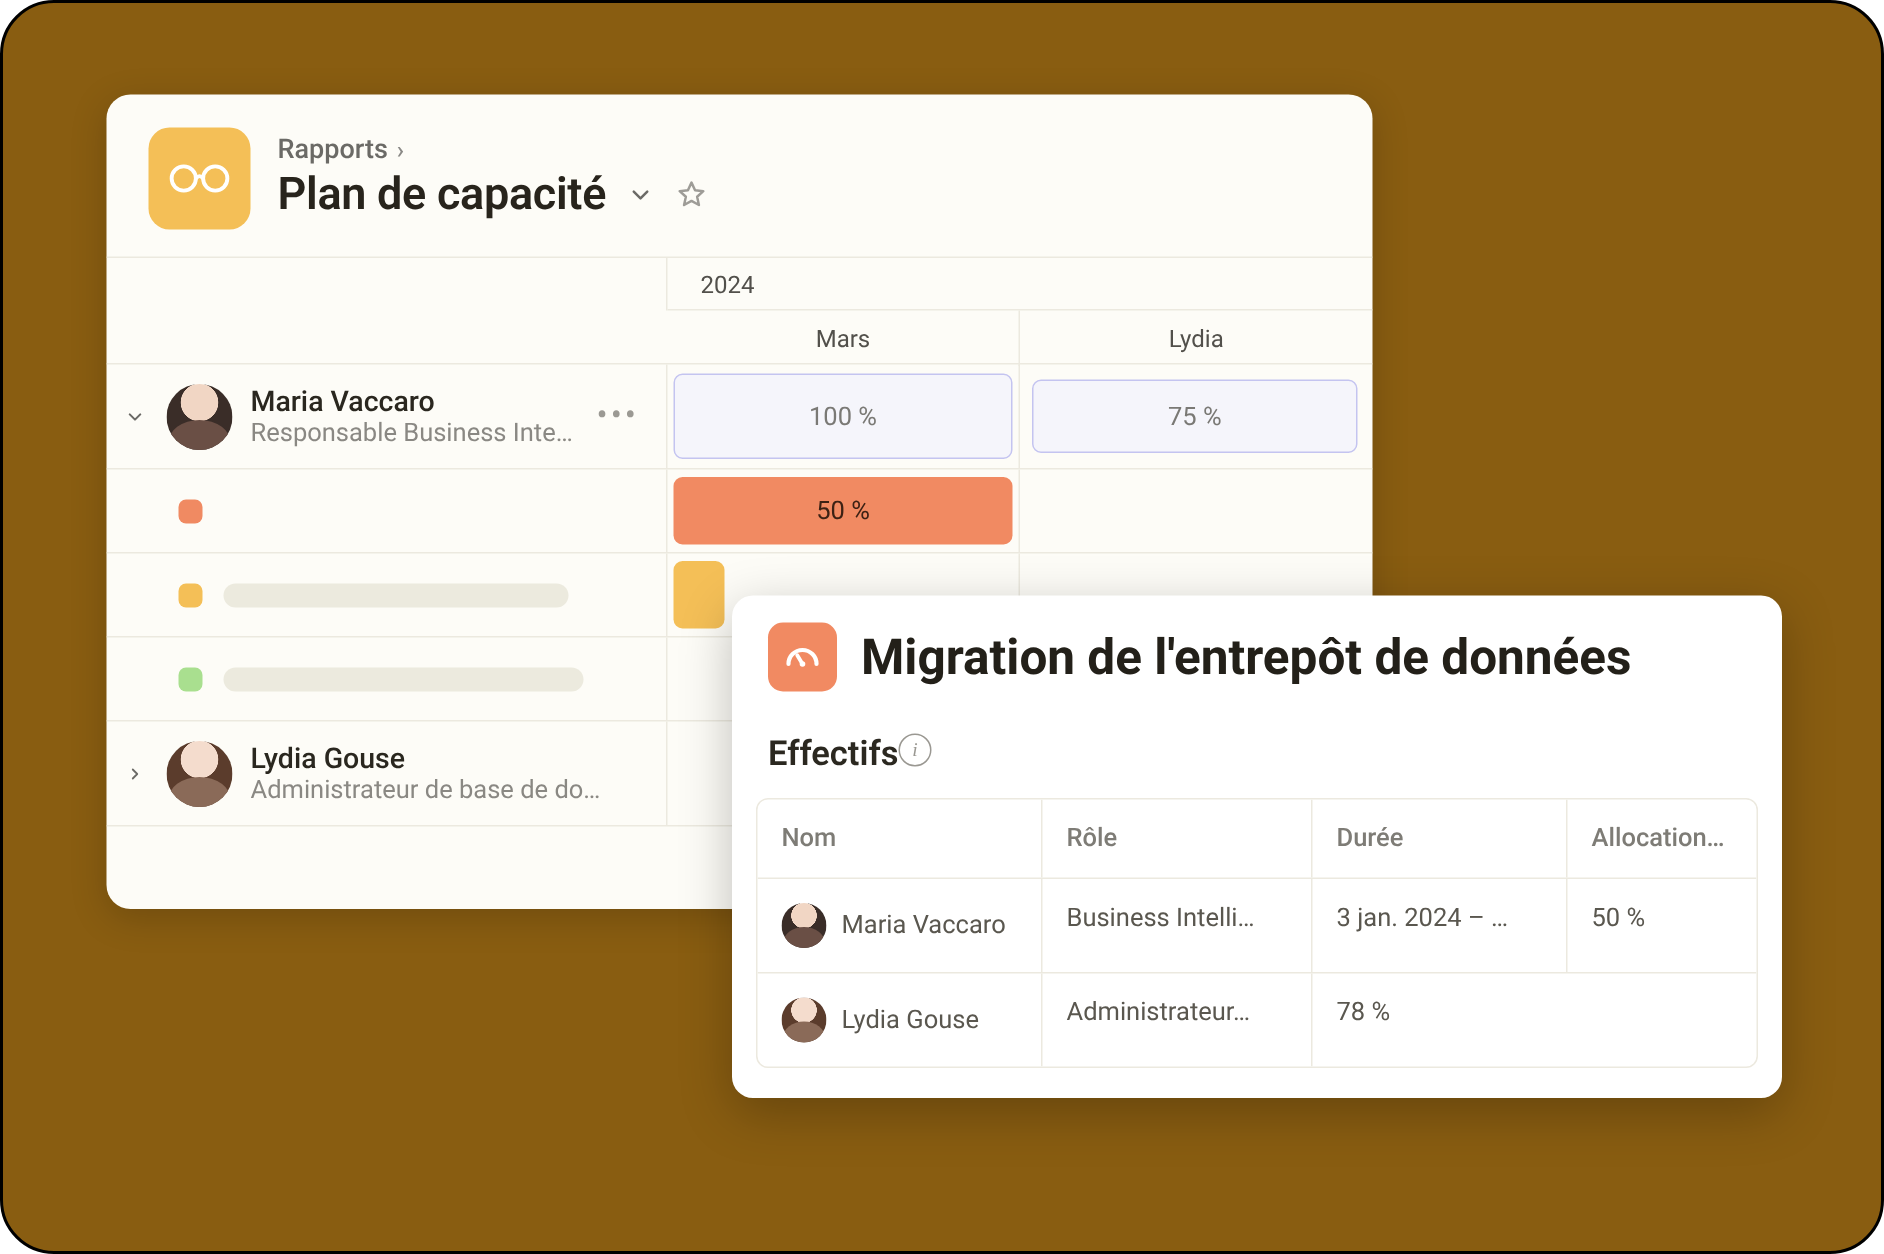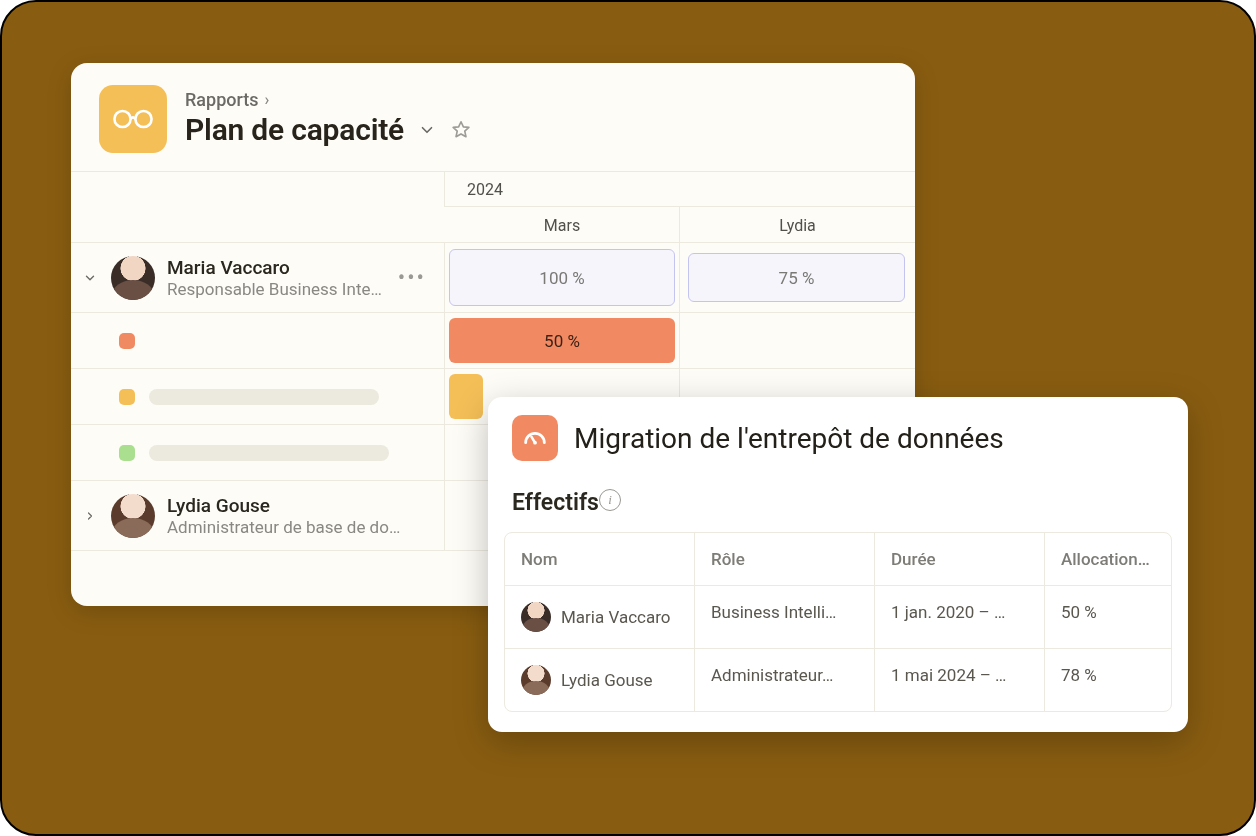--- a/index.html
+++ b/index.html
@@ -190,21 +190,21 @@
   }
   .detail-head {
     display: flex; align-items: center; gap: 16px;
     padding: 18px 24px 10px 24px;
   }
   .detail-icon {
     width: 46px; height: 46px; border-radius: 10px;
     background: #f18a62;
     display: flex; align-items: center; justify-content: center;
   }
-  .detail-title { font-size: 28px; font-weight: 400; color: #232019; }
+  .detail-title { font-size: 33px; font-weight: 700; color: #232019; }
   .detail-sub {
     display: flex; gap: 0;
     padding: 18px 24px 10px 24px;
   }
   .detail-sub h3 { font-size: 23px; font-weight: 600; color: #2b2820; }
   .info-icon {
     width: 22px; height: 22px; border: 1.6px solid #9a9892; border-radius: 50%;
     display: flex; align-items: center; justify-content: center;
     color: #9a9892; font-family: Georgia, serif; font-style: italic; font-size: 13px;
   }
@@ -372,28 +372,27 @@
         <div>Rôle</div>
         <div>Durée</div>
         <div>Allocation…</div>
       </div>
       <div class="tr body">
         <div class="name-cell">
             <span class="avatar sm"></span>
             <span>Maria Vaccaro</span>
           </div>
         <div>Business Intelli…</div>
-        <div>1 jan. 2020 – …</div>
+        <div>3 jan. 2024 – …</div>
         <div>50 %</div>
       </div>
       <div class="tr body">
         <div class="name-cell">
             <span class="avatar sm light"></span>
             <span>Lydia Gouse</span>
           </div>
         <div>Administrateur…</div>
-        <div>1 mai 2024 – …</div>
         <div>78 %</div>
       </div>
     </div>
   </div>
 
 </div>
 
 </body></html>

